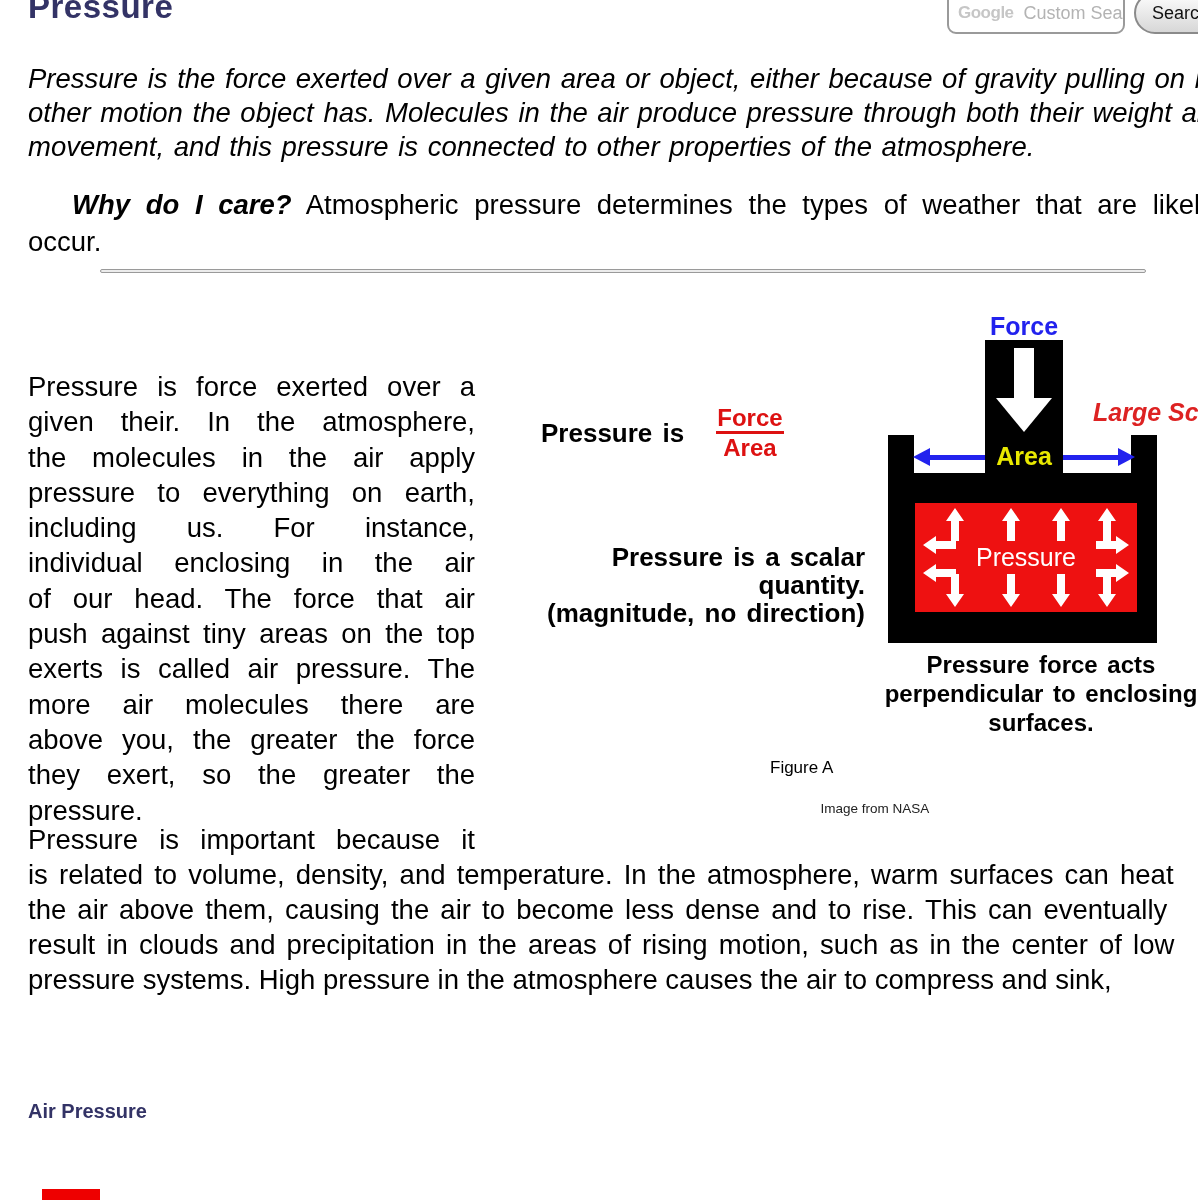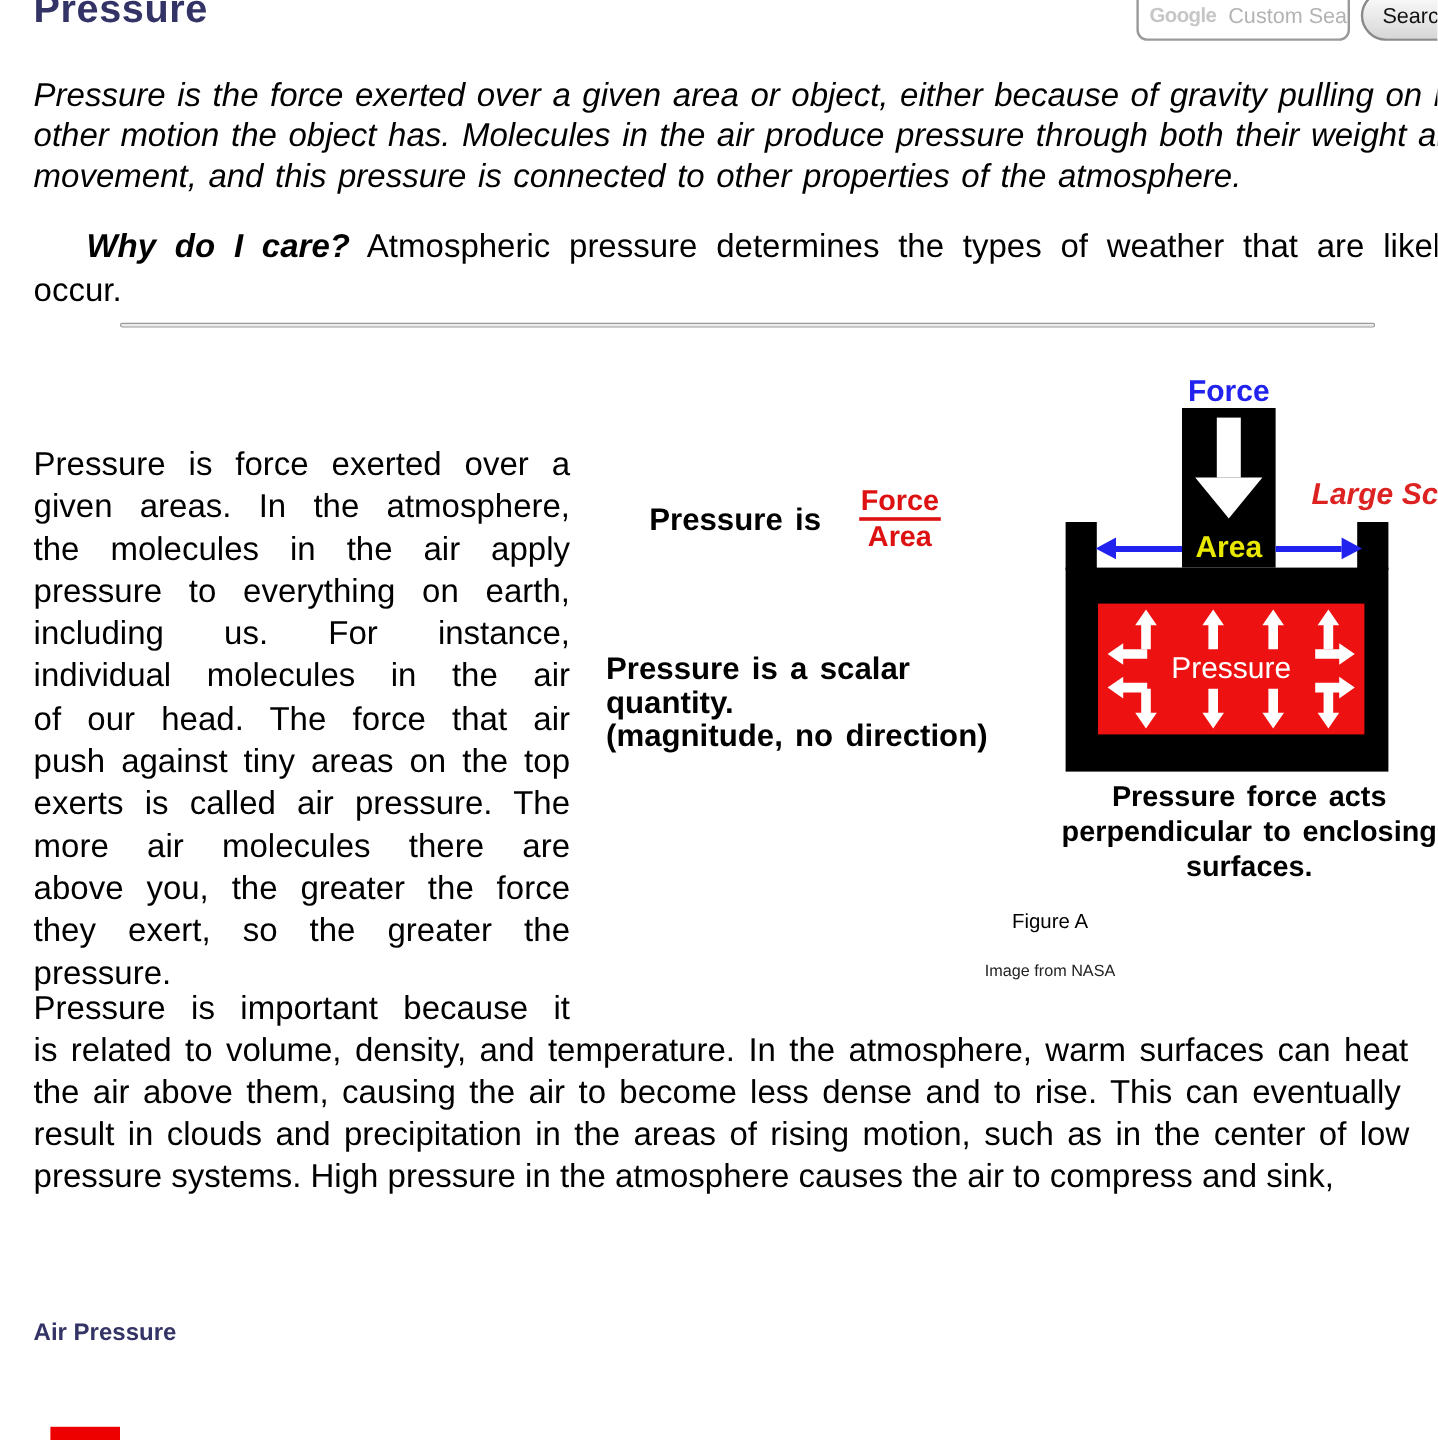--- a/index.html
+++ b/index.html
@@ -72,21 +72,21 @@
 
   
   .formula { left: 541px; top: 406px; display: flex; align-items: center; gap: 18px; }
   .formula .prefix { font-size: 26px; font-weight: bold; word-spacing: 3px; }
   .fraction { margin-left: 14px; text-align: center; font-size: 24px; font-weight: bold; color: #dd1111; line-height: 24px; }
   .fraction .num { border-bottom: 3px solid #dd1111; padding: 0 1px 1px 1px; }
   .fraction .den { padding-top: 2px; }
 
   .scalar-note {
     left: 505px; top: 543px; width: 360px;
-    text-align: left; font-size: 26px; font-weight: bold;
+    text-align: right; font-size: 26px; font-weight: bold;
     line-height: 28px; word-spacing: 3px;
   }
 
   
   #figure { left: 860px; top: 300px; width: 338px; height: 530px; }
   #figure .abs { position: absolute; }
   .force-label { left: 114px; top: 12px; width: 100px; text-align: center;
     color: #2222ee; font-weight: bold; font-size: 25px; }
   .piston { left: 125px; top: 40px; width: 78px; height: 133px; background: #000; }
   .piston-shaft { left: 29px; top: 8px; width: 20px; height: 50px; background: #fff; }
@@ -107,21 +107,21 @@
     border-top: 9px solid transparent; border-bottom: 9px solid transparent;
     border-right: 17px solid #2222ee; }
   .area-head-r { left: 258px; top: 148px; width: 0; height: 0;
     border-top: 9px solid transparent; border-bottom: 9px solid transparent;
     border-left: 17px solid #2222ee; }
   .large-scale-label { left: 233px; top: 98px; color: #dd2222;
     font-weight: bold; font-style: italic; font-size: 25px; white-space: nowrap; }
   .fig-caption { left: 20px; top: 350px; width: 322px; text-align: center;
     font-size: 24px; font-weight: bold; line-height: 29px; word-spacing: 3px; }
 
-  .fig-label-block { left: 770px; top: 758px; width: 210px; text-align: center; font-size: 17px; }
+  .fig-label-block { left: 770px; top: 758px; width: 210px; text-align: left; font-size: 17px; }
   .fig-credit { left: 770px; top: 801px; width: 210px; text-align: center; font-size: 13.5px; color: #222; }
 
   
   .section-heading { left: 28px; top: 1100px; font-size: 20px; font-weight: bold; color: #333366; }
   .bottom-red-rect { left: 42px; top: 1189px; width: 58px; height: 14px; background: #ee0000; }
 </style>
 </head>
 <body>
 
 <div id="page">
@@ -147,25 +147,25 @@
       <span class="lead">Why do I care?</span>
       <span>Atmospheric pressure determines the types of weather that are likely to</span>
     </div>
     <div>occur.</div>
   </div>
 
   <div class="abs divider"></div>
 
   <div class="abs left-col jlines">
       <div>Pressure is force exerted over a</div>
-      <div>given areas.  In the atmosphere,</div>
+      <div>given their.  In the atmosphere,</div>
       <div>the molecules in the air apply</div>
       <div>pressure to everything on earth,</div>
       <div>including us.  For instance,</div>
-      <div>individual molecules in the air</div>
+      <div>individual enclosing in the air</div>
       <div>of our head.  The force that air</div>
       <div>push against tiny areas on the top</div>
       <div>exerts is called air pressure.  The</div>
       <div>more air molecules there are</div>
       <div>above you, the greater the force</div>
       <div>they exert, so the greater the</div>
       <div>pressure.</div>
     </div>
 
   <div class="abs importance-col jline">Pressure is important because it</div>

